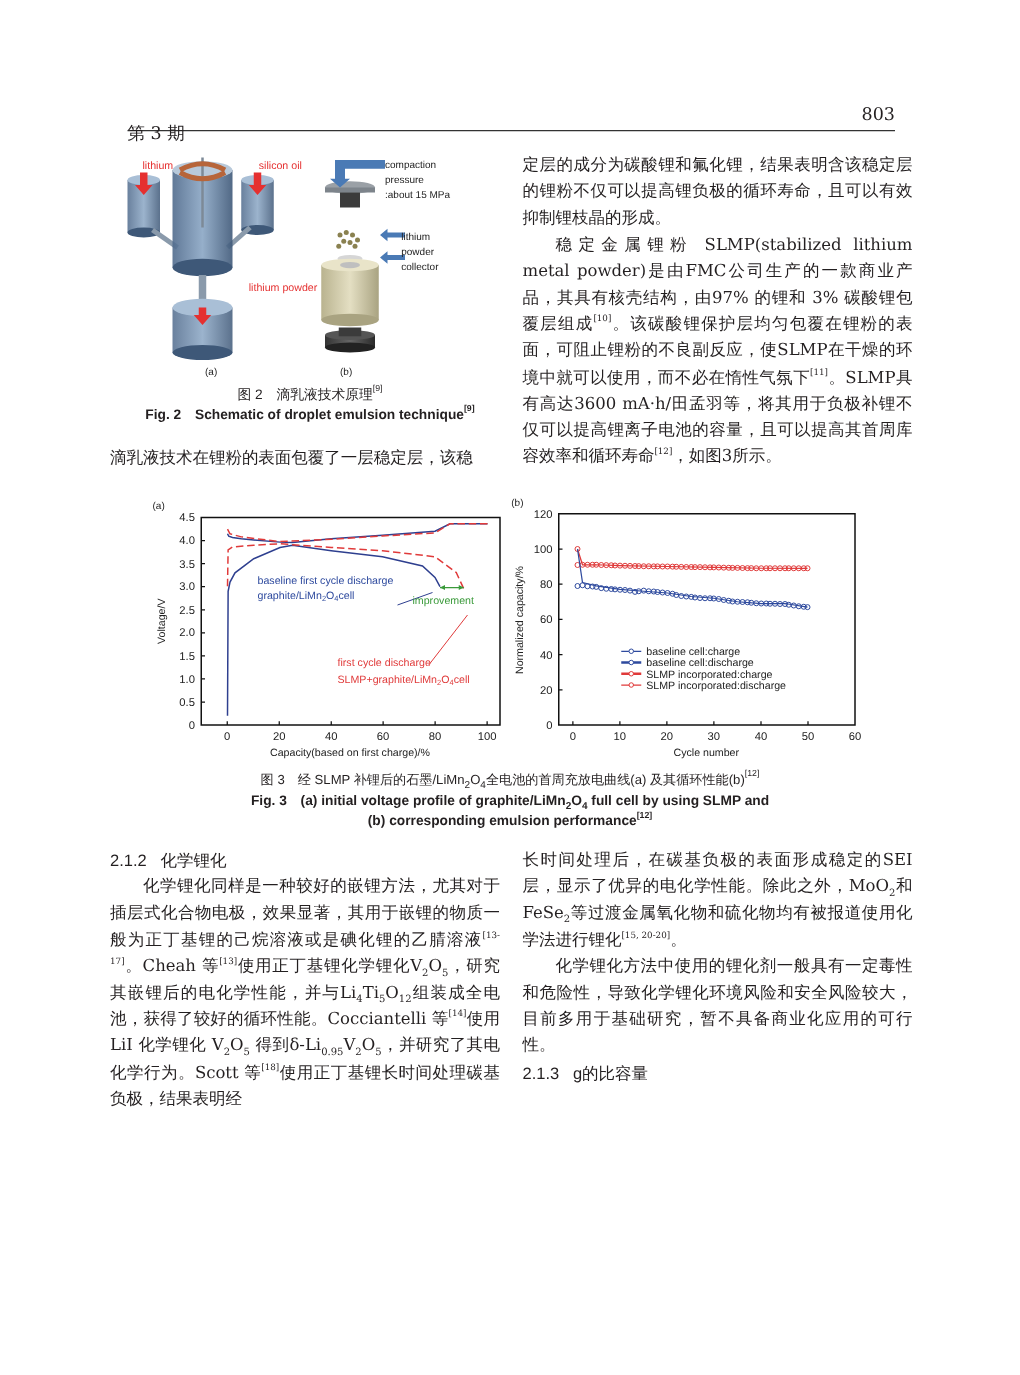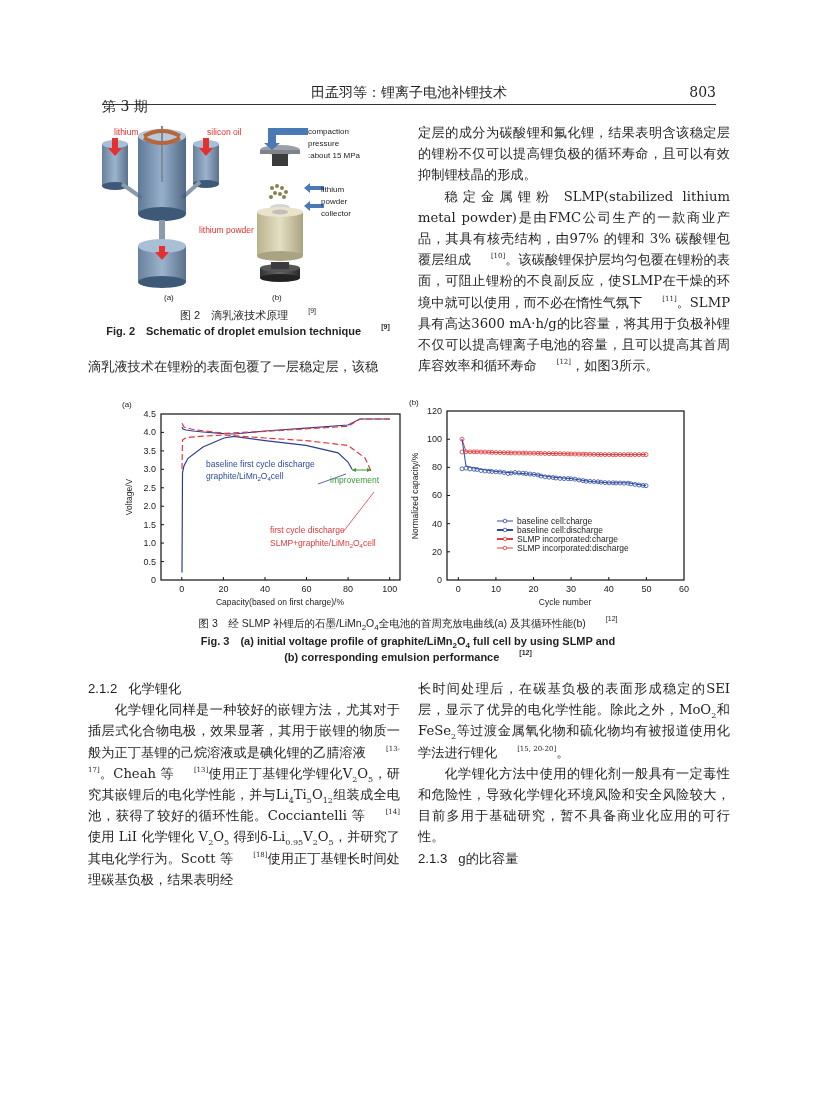--- a/index.html
+++ b/index.html
@@ -4,32 +4,31 @@
 <style>
   html,body{margin:0;padding:0;background:#fff;}
   body{width:816px;height:1100px;position:relative;overflow:hidden;font-family:"DejaVu Serif","Liberation Serif",serif;color:#231f20;}
   .hdr{position:absolute;top:82px;left:102px;width:614px;height:22px;border-bottom:1.5px solid #333;font-size:14px;}
   .hdr .l{position:absolute;left:0;top:16px;}
   .hdr .c{position:absolute;left:0;right:0;text-align:center;top:2px;}
   .hdr .r{position:absolute;right:0;top:2px;}
   .col{position:absolute;font-size:13.2px;line-height:21.2px;text-align:justify;}
   .col p{margin:0;}
   .ind{text-indent:2em;}
-  sup{font-size:7px;vertical-align:6px;line-height:0;margin-left:20px;}
+  sup{font-size:7px;vertical-align:6px;line-height:0;}
   sub{font-size:8px;line-height:0;}
   .cap{position:absolute;text-align:center;font-family:"Liberation Sans","DejaVu Sans",sans-serif;font-weight:bold;}
   .sec{font-family:"Liberation Sans","DejaVu Sans",sans-serif;}
   svg text{font-family:"Liberation Sans","DejaVu Sans",sans-serif;}
 </style>
 </head>
 <body>
 
 <div class="hdr">
   <span class="l">第 3 期</span>
-  <span class="c">田孟羽等：锂离子电池补锂技术</span>
   <span class="r">803</span>
 </div>
 
 <div style="position:absolute;left:100px;top:122px;width:300px;height:182px;">
 <svg width="300" height="182" viewBox="0 0 300 182">
   <defs>
     <linearGradient id="cyl" x1="0" x2="1">
           <stop offset="0" stop-color="#4f6a8c"></stop>
           <stop offset=".5" stop-color="#8aa6c4"></stop>
           <stop offset="1" stop-color="#3e5878"></stop>
@@ -123,21 +122,21 @@
 <div class="cap" style="left:88px;top:324px;width:320px;font-size:11px;">
   <span>Fig. 2　Schematic of droplet emulsion technique</span><sup>[9]</sup>
 </div>
 
 <div class="col" style="left:88px;top:356px;width:312px;">
   <p>滴乳液技术在锂粉的表面包覆了一层稳定层，该稳</p>
 </div>
 
 <div class="col" style="left:418px;top:122px;width:312px;">
   <p>定层的成分为碳酸锂和氟化锂，结果表明含该稳定层的锂粉不仅可以提高锂负极的循环寿命，且可以有效抑制锂枝晶的形成。</p>
-  <p class="ind"><span>稳定金属锂粉 SLMP(stabilized lithium metal powder)是由FMC公司生产的一款商业产品，其具有核壳结构，由97% 的锂和 3% 碳酸锂包覆层组成</span><sup>[10]</sup><span>。该碳酸锂保护层均匀包覆在锂粉的表面，可阻止锂粉的不良副反应，使SLMP在干燥的环境中就可以使用，而不必在惰性气氛下</span><sup>[11]</sup><span>。SLMP具有高达3600 mA·h/g的比容量，将其用于负极补锂不仅可以提高锂离子电池的容量，且可以提高其首周库容效率和循环寿命</span><sup>[12]</sup><span>，如图3所示。</span></p>
+  <p class="ind"><span>稳定金属锂粉 SLMP(stabilized lithium metal powder)是由FMC公司生产的一款商业产品，其具有核壳结构，由97% 的锂和 3% 碳酸锂包覆层组成</span><sup>[10]</sup><span>。该碳酸锂保护层均匀包覆在锂粉的表面，可阻止锂粉的不良副反应，使SLMP在干燥的环境中就可以使用，而不必在惰性气氛下</span><sup>[11]</sup><span>。SLMP具有高达3600 mA·h/田孟羽等，将其用于负极补锂不仅可以提高锂离子电池的容量，且可以提高其首周库容效率和循环寿命</span><sup>[12]</sup><span>，如图3所示。</span></p>
 </div>
 
 <div style="position:absolute;left:118px;top:396px;width:290px;height:215px;">
 <svg width="290" height="215" viewBox="0 0 290 215">
   <text x="4" y="11" font-size="8" fill="#222">(a)</text>
 
   <rect x="43" y="18" width="239" height="166" fill="none" stroke="#111" stroke-width="1.2"></rect>
 
   <g font-size="9" fill="#222" text-anchor="end">
     <text x="38" y="187">0</text>

